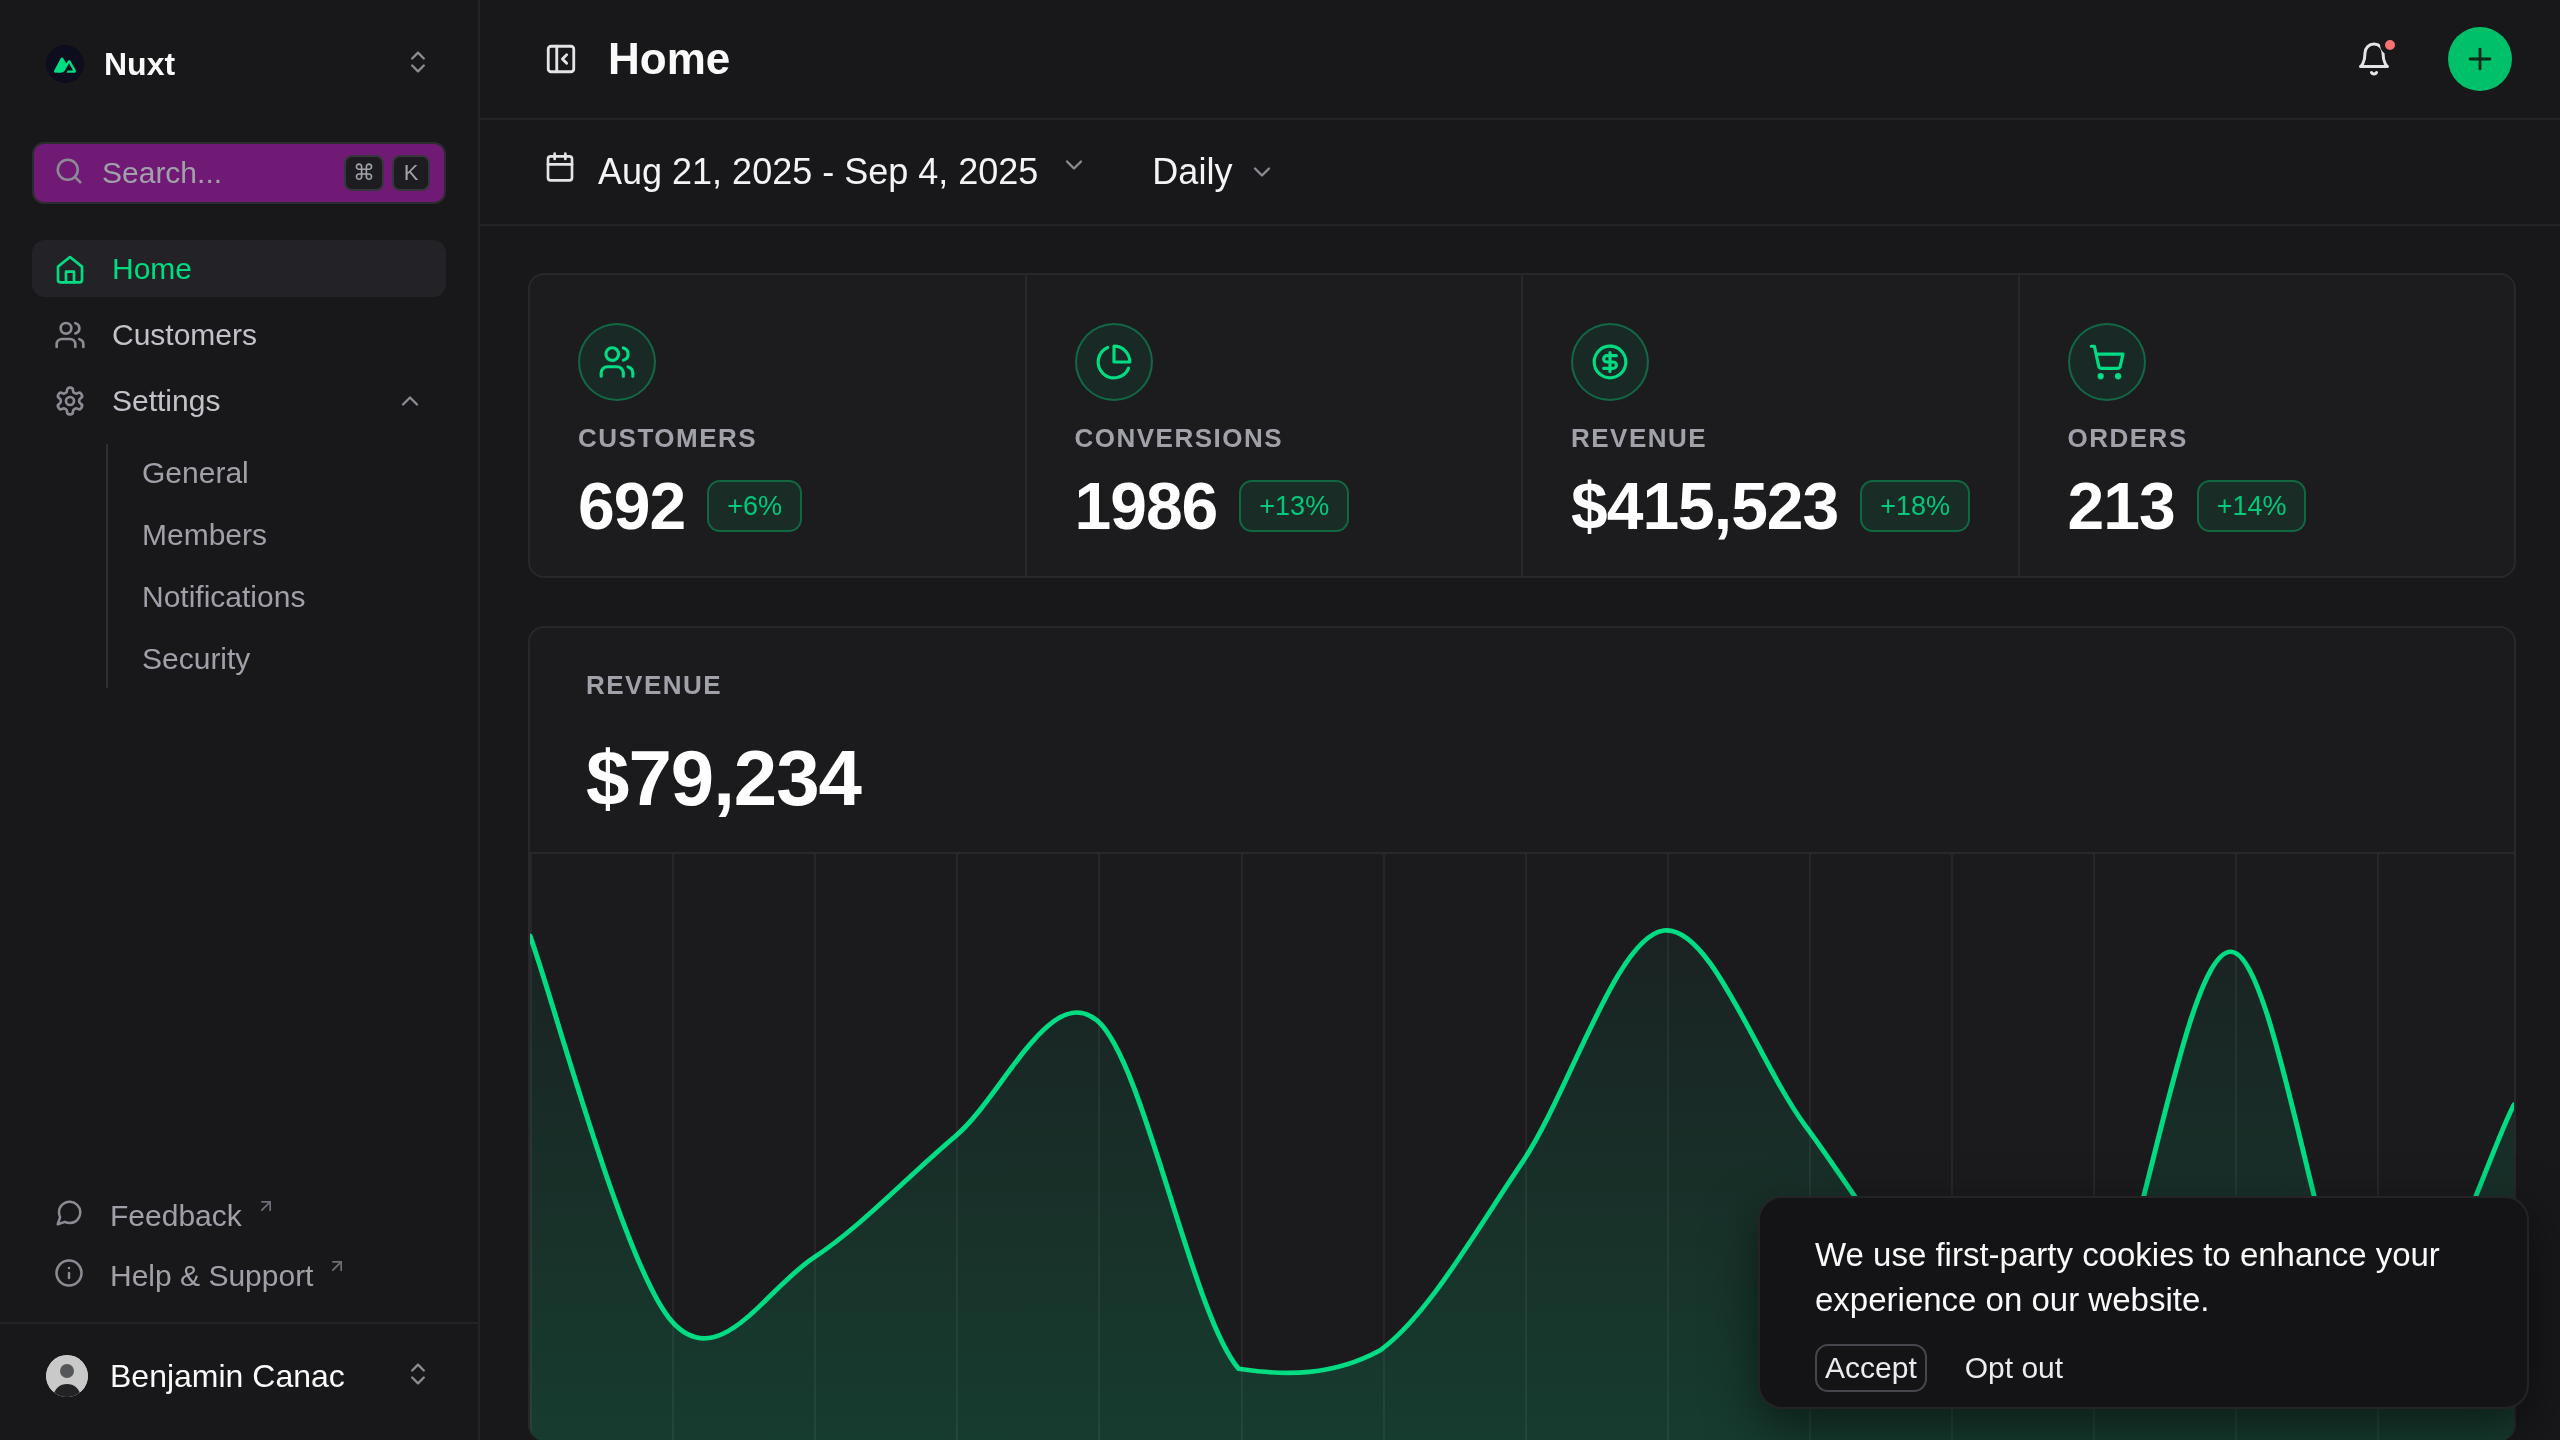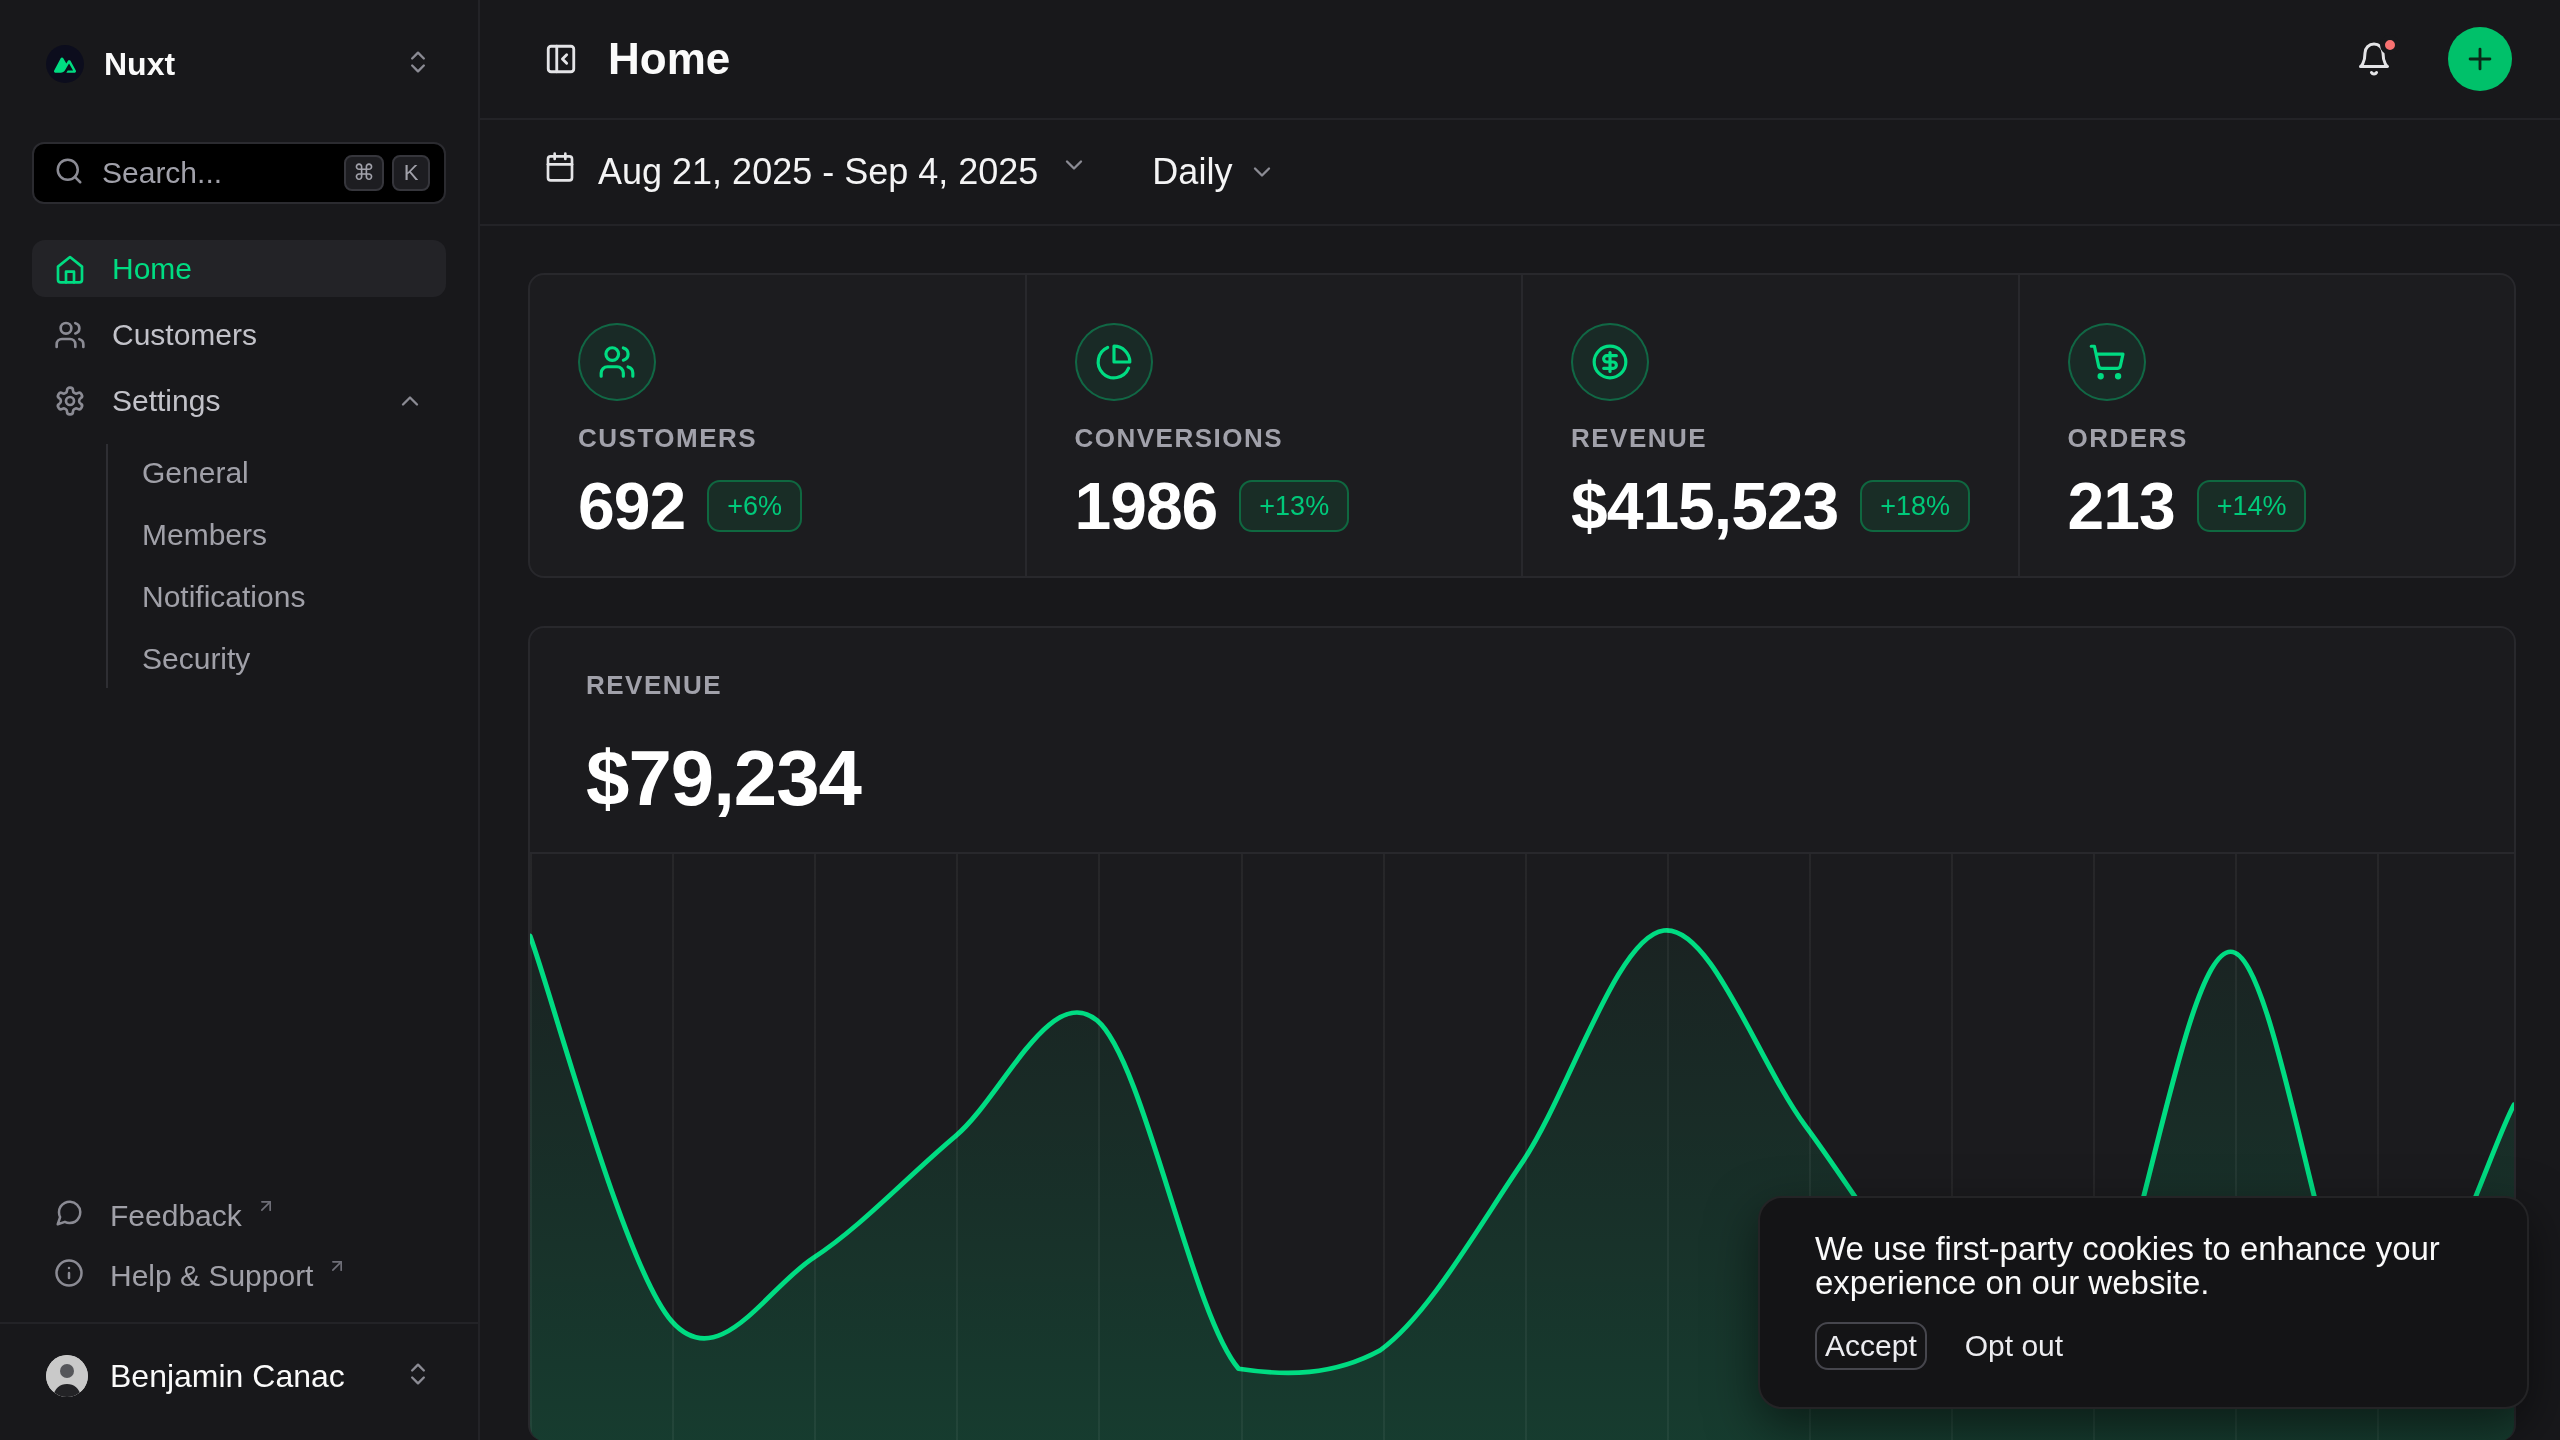--- a/index.html
+++ b/index.html
@@ -9,21 +9,21 @@
 
   
   .sidebar { width:480px; min-width:480px; height:100%; border-right:2px solid #232327;
              padding:42px 32px 20px; display:flex; flex-direction:column; }
   .team-row { display:flex; align-items:center; gap:20px; padding:0 14px; height:44px; cursor:pointer; }
   .logo-circle { width:38px; height:38px; border-radius:50%; background:#0c0d1d;
                  display:flex; align-items:center; justify-content:center; }
   .team-name { font-size:32px; font-weight:600; color:#fafafa; flex:1; }
   .muted-ic { color:#8b8b94; }
 
-  .searchbar { margin-top:56px; height:62px; border-radius:12px; background:#000000;
+  .searchbar { margin-top:56px; height:62px; border-radius:12px; background:#701a75;
                border:2px solid #2b2b30; display:flex; align-items:center; gap:18px;
                padding:0 14px 0 20px; cursor:pointer; }
   .search-ph { flex:1; font-size:30px; color:#a1a1aa; }
   .kbd { min-width:38px; height:36px; border-radius:8px; border:2px solid #36363c; background:#1d1d21;
          color:#a1a1aa; font-size:22px; display:inline-flex; align-items:center; justify-content:center; padding:0 7px;}
   .kbds { display:flex; gap:8px; }
 
   .nav { margin-top:36px; display:flex; flex-direction:column; gap:9px; }
   .nav-item { display:flex; align-items:center; gap:26px; height:57px; border-radius:13px;
               padding:0 22px; font-size:30px; font-weight:500; color:#c2c2c9; cursor:pointer; }
@@ -93,21 +93,21 @@
   .rev-total { margin-top:32px; font-size:78px; font-weight:700; letter-spacing:-1px; color:#ffffff; }
   .chart-wrap { margin-top:28px; flex:1; position:relative; border-top:2px solid #28282c; }
   .chart-wrap svg { position:absolute; inset:0; width:100%; height:100%; }
   .gridlines { position:absolute; inset:0; pointer-events:none;
                background:repeating-linear-gradient(90deg, rgba(255,255,255,0.05) 0 2px, transparent 2px 142.1px); }
 
   
   .cookie { position:absolute; right:31px; bottom:31px; width:771px; height:213px; z-index:10;
             background:#141416; border:2px solid rgba(255,255,255,0.07); border-radius:24px;
             box-shadow:0 18px 50px rgba(0,0,0,0.5); padding:34px 55px 0; }
-  .cookie-msg { font-size:33px; line-height:34px; color:#fafafa; }
+  .cookie-msg { font-size:33px; line-height:45px; color:#fafafa; }
   .cookie-actions { margin-top:22px; display:flex; align-items:center; gap:30px; }
   .btn-outline { height:48px; padding:0 8px; border-radius:13px; border:2px solid #46464d;
                  background:transparent; color:#ececf0; font-size:30px; font-weight:500;
                  display:flex; align-items:center; cursor:pointer; font-family:inherit; }
   .btn-ghost { height:48px; padding:0 8px; border:none; background:transparent; color:#ececf0;
                font-size:30px; font-weight:500; display:flex; align-items:center; cursor:pointer; font-family:inherit; }
 
   svg.lucide { fill:none; stroke:currentColor; stroke-width:2; stroke-linecap:round; stroke-linejoin:round; }
 </style>
 </head>

